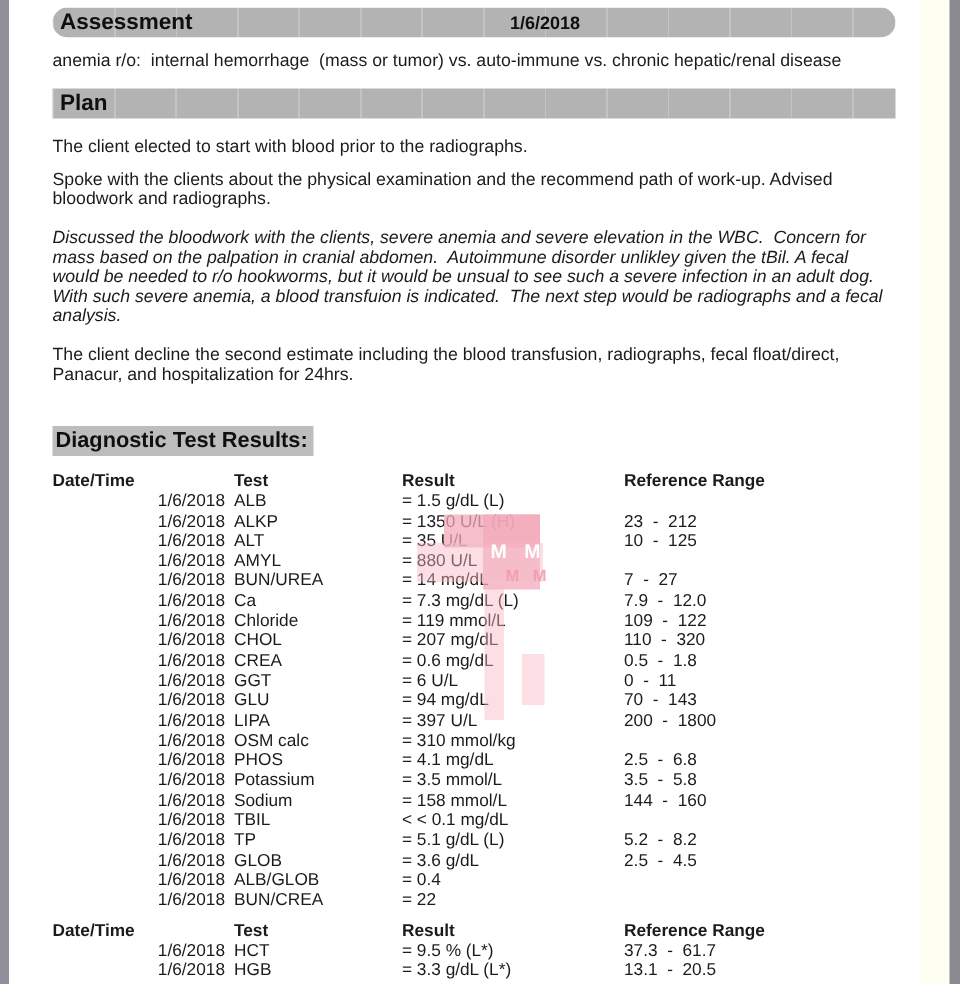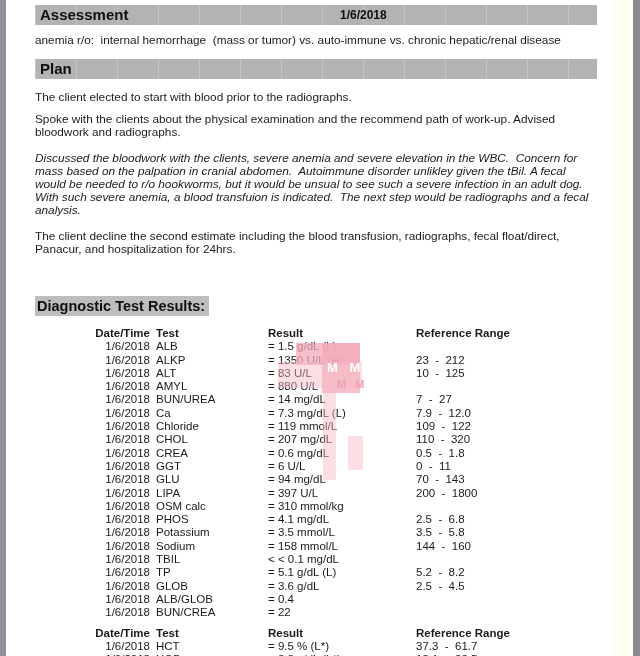--- a/index.html
+++ b/index.html
@@ -25,34 +25,34 @@
   }
   .assess-line{margin-top:9px;font-size:11.8px;line-height:13px;white-space:pre-wrap;}
   .bar-plan{margin-top:12px;}
   .para{margin:0;font-size:11.8px;line-height:13px;white-space:pre-wrap;width:556px;}
   .p1{margin-top:9px;}
   .p2{margin-top:12px;}
   .p3{margin-top:13px;font-style:italic;}
   .p4{margin-top:13px;}
 
   .results-head{
-    margin-top:40px;display:inline-block;
+    margin-top:28px;display:inline-block;
     background:#bdbdbd;color:#0f0f0f;
     font-size:14.5px;font-weight:bold;line-height:20px;padding:0 4px 0 2px;
   }
 
   .lab-table{margin-top:11px;font-size:11.5px;}
   .lab-table.second{margin-top:7px;}
   .lab-hrow,.lab-row{
     display:grid;grid-template-columns:121px 112px 148px auto;
     line-height:13.3px;white-space:pre;
   }
   .lab-hrow{font-weight:bold;}
   .cell-date{text-align:right;padding-right:6px;}
-  .h-date{text-align:right;padding-right:6px;}
+  .h-date{text-align:left;padding-right:6px;}
 
   .footer{position:relative;height:14px;margin-top:2px;font-size:11.3px;}
   .footer .pageno{position:absolute;left:250px;}
   .footer .patient{position:absolute;right:50px;}
 
   
   .watermark{position:absolute;left:0;top:0;width:640px;height:568px;pointer-events:none;}
   .wm{position:absolute;}
   .wm-a{left:296px;top:343px;width:64px;height:22px;background:rgba(243,170,186,0.75);}
   .wm-b{left:322px;top:343px;width:38px;height:50px;background:rgba(243,170,186,0.75);}
@@ -64,21 +64,21 @@
 </style>
 </head>
 <body>
 
 <div class="edge-left"></div>
 <div class="cream-strip"></div>
 <div class="edge-right"></div>
 
 <div class="content">
 
-  <div class="graybar" style="margin-top:5px;">
+  <div class="graybar" style="margin-top:5px;border-radius:10px;">
     <span>Assessment</span>
     <span class="bar-date">1/6/2018</span>
   </div>
 
   <div class="assess-line">anemia r/o:  internal hemorrhage  (mass or tumor) vs. auto-immune vs. chronic hepatic/renal disease</div>
 
   <div class="graybar bar-plan">
     <span>Plan</span>
   </div>
 
@@ -94,21 +94,21 @@
   <div class="lab-table">
     <div class="lab-hrow">
       <span class="h-date">Date/Time</span>
       <span class="h-test">Test</span>
       <span class="h-result">Result</span>
       <span class="h-range">Reference Range</span>
     </div>
     <div>
         <div class="lab-row"><span class="cell cell-date">1/6/2018</span><span class="cell cell-test">ALB</span><span class="cell cell-result">= 1.5 g/dL (L)</span></div>
         <div class="lab-row"><span class="cell cell-date">1/6/2018</span><span class="cell cell-test">ALKP</span><span class="cell cell-result">= 1350 U/L (H)</span><span class="cell cell-range">23  -  212</span></div>
-        <div class="lab-row"><span class="cell cell-date">1/6/2018</span><span class="cell cell-test">ALT</span><span class="cell cell-result">= 83 U/L</span><span class="cell cell-range">10  -  125</span></div>
+        <div class="lab-row"><span class="cell cell-date">1/6/2018</span><span class="cell cell-test">ALT</span><span class="cell cell-result">= 35 U/L</span><span class="cell cell-range">10  -  125</span></div>
         <div class="lab-row"><span class="cell cell-date">1/6/2018</span><span class="cell cell-test">AMYL</span><span class="cell cell-result">= 880 U/L</span></div>
         <div class="lab-row"><span class="cell cell-date">1/6/2018</span><span class="cell cell-test">BUN/UREA</span><span class="cell cell-result">= 14 mg/dL</span><span class="cell cell-range">7  -  27</span></div>
         <div class="lab-row"><span class="cell cell-date">1/6/2018</span><span class="cell cell-test">Ca</span><span class="cell cell-result">= 7.3 mg/dL (L)</span><span class="cell cell-range">7.9  -  12.0</span></div>
         <div class="lab-row"><span class="cell cell-date">1/6/2018</span><span class="cell cell-test">Chloride</span><span class="cell cell-result">= 119 mmol/L</span><span class="cell cell-range">109  -  122</span></div>
         <div class="lab-row"><span class="cell cell-date">1/6/2018</span><span class="cell cell-test">CHOL</span><span class="cell cell-result">= 207 mg/dL</span><span class="cell cell-range">110  -  320</span></div>
         <div class="lab-row"><span class="cell cell-date">1/6/2018</span><span class="cell cell-test">CREA</span><span class="cell cell-result">= 0.6 mg/dL</span><span class="cell cell-range">0.5  -  1.8</span></div>
         <div class="lab-row"><span class="cell cell-date">1/6/2018</span><span class="cell cell-test">GGT</span><span class="cell cell-result">= 6 U/L</span><span class="cell cell-range">0  -  11</span></div>
         <div class="lab-row"><span class="cell cell-date">1/6/2018</span><span class="cell cell-test">GLU</span><span class="cell cell-result">= 94 mg/dL</span><span class="cell cell-range">70  -  143</span></div>
         <div class="lab-row"><span class="cell cell-date">1/6/2018</span><span class="cell cell-test">LIPA</span><span class="cell cell-result">= 397 U/L</span><span class="cell cell-range">200  -  1800</span></div>
         <div class="lab-row"><span class="cell cell-date">1/6/2018</span><span class="cell cell-test">OSM calc</span><span class="cell cell-result">= 310 mmol/kg</span><span class="cell cell-range"></span></div>

